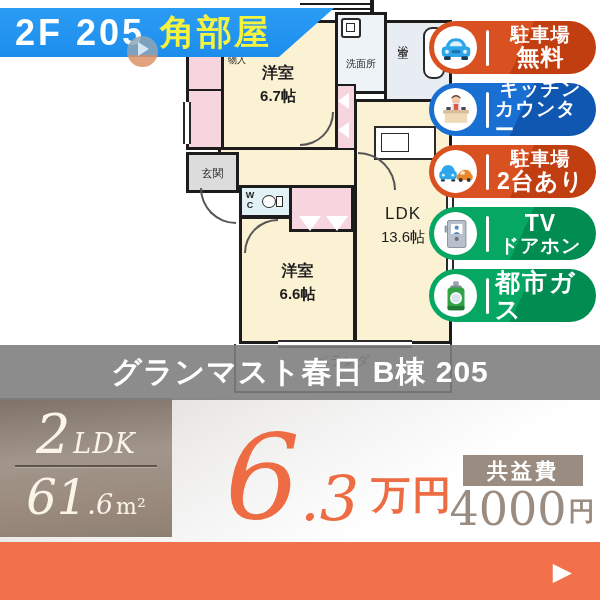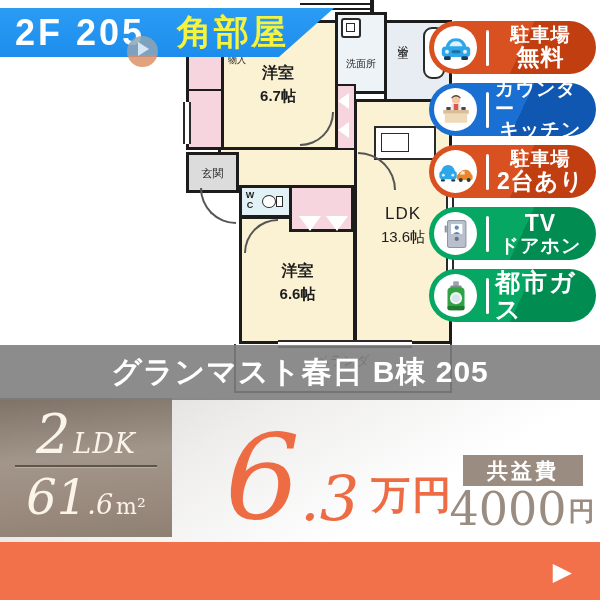--- a/index.html
+++ b/index.html
@@ -15,21 +15,21 @@
   .arc{position:absolute;box-sizing:border-box;}
   .notchL{position:absolute;width:0;height:0;border-top:8px solid transparent;border-bottom:8px solid transparent;border-right:11px solid #fff;}
   .notchD{position:absolute;width:0;height:0;border-left:11px solid transparent;border-right:11px solid transparent;border-top:15px solid #fff;}
   .wallstub{position:absolute;background:#1c1c1c;}
   
   #header-band{position:absolute;left:0;top:8px;width:334px;height:49px;z-index:50;
     background:linear-gradient(180deg,#2b9cf4,#1d8ded);
     clip-path:polygon(0 0,100% 0,83.5% 100%,0 100%);
     display:flex;align-items:center;}
   #floor-unit{margin-left:15px;font-size:36px;font-weight:bold;color:#fff;letter-spacing:3px;}
-  #corner-label{margin-left:32px;font-size:35px;font-weight:bold;color:#f5f33d;letter-spacing:2px;}
+  #corner-label{margin-left:15px;font-size:35px;font-weight:bold;color:#f5f33d;letter-spacing:2px;}
   #compass{position:absolute;left:127px;top:36px;width:31px;height:31px;border-radius:50%;z-index:55;opacity:.85;
     background:linear-gradient(180deg,#8fa5b5 0 62%,#df9268 62%);}
   #compass .needle{position:absolute;left:11px;top:6px;width:0;height:0;
     border-left:11px solid #fff;border-top:7px solid transparent;border-bottom:7px solid transparent;opacity:.9;}
   
   .badge{position:absolute;left:429px;right:4px;height:53px;border-radius:27px;z-index:60;
     display:flex;align-items:center;}
   .badge-red{background:linear-gradient(115deg,#d95120 0 55%,#c13e11 55%);}
   .badge-blue{background:linear-gradient(115deg,#1a70d2 0 55%,#0f57b0 55%);}
   .badge-green{background:linear-gradient(115deg,#05a763 0 55%,#018d52 55%);}
@@ -198,22 +198,22 @@
           <path d="M18 16 Q24 13 30 16 L30 25 L18 25 Z" fill="#e8e8ee"></path>
           <rect x="21" y="16" width="6" height="9" fill="#d85a4a"></rect>
           <rect x="7" y="24" width="34" height="5" fill="#d9bd96"></rect>
           <rect x="9" y="29" width="30" height="12" fill="#eed9b8"></rect>
           <rect x="11" y="20" width="6" height="4" rx="1" fill="#4a4a55"></rect>
           <rect x="31" y="20" width="6" height="4" rx="1" fill="#4a4a55"></rect>
         </svg>
     </span>
     <span class="badge-sep"></span>
     <span class="badge-text">
+      <span class="bt-sm">キッチン</span>
       <span class="bt-sm">カウンター</span>
-      <span class="bt-sm">キッチン</span>
     </span>
   </div>
 
   <div class="badge badge-red" style="top:145px;">
     <span class="badge-circle">
       <svg width="38" height="38" viewBox="0 0 48 48">
           <path d="M5 24 Q7 15 14 15 Q21 15 23 24 Z" fill="#2da7ea"></path>
           <rect x="3" y="23" width="22" height="10" rx="3" fill="#2da7ea"></rect>
           <circle cx="8" cy="28" r="1.8" fill="#dff2fc"></circle>
           <circle cx="20" cy="28" r="1.8" fill="#dff2fc"></circle>

